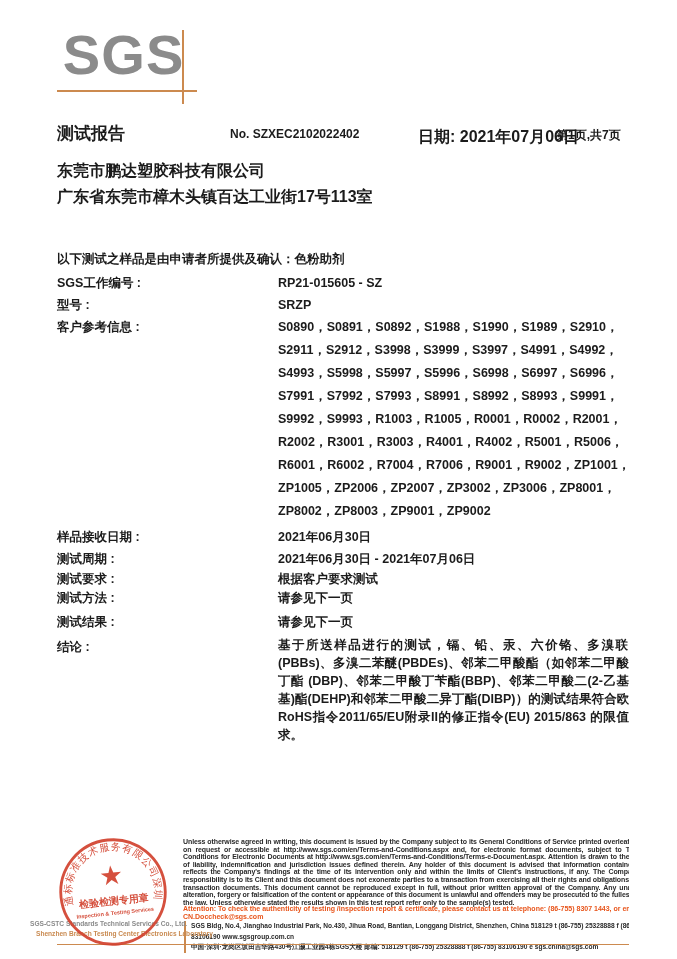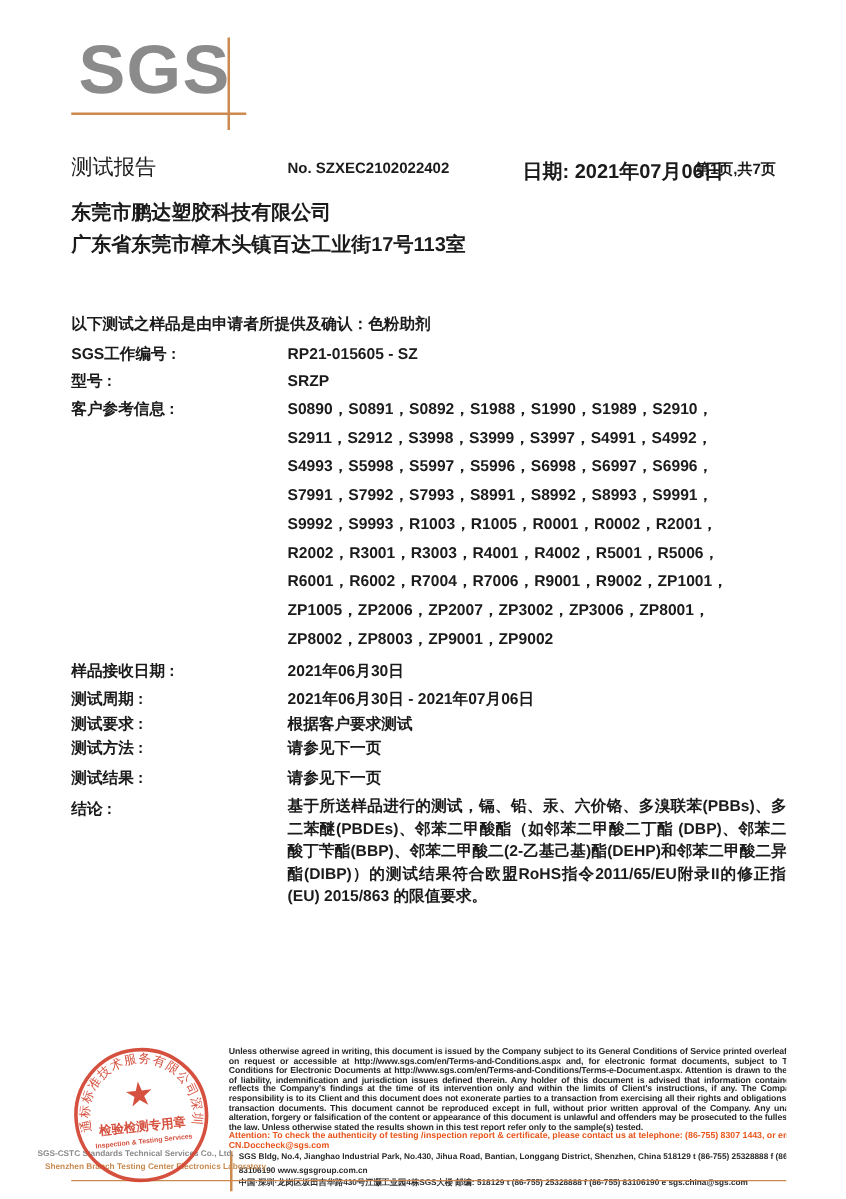--- a/index.html
+++ b/index.html
@@ -8,29 +8,29 @@
     font-family:"Liberation Sans","DejaVu Sans",sans-serif;color:#1b1b1b;
   }
   
   .logo-text{
     position:absolute;left:64px;top:26px;font-size:55px;font-weight:bold;
     color:#8b8b8b;letter-spacing:1px;line-height:58px;transform:scaleX(1.02);
   }
   .logo-underline{position:absolute;left:57px;top:90px;width:140px;height:2px;background:#cc8a4f;}
   .logo-crossline{position:absolute;left:182px;top:30px;width:2px;height:74px;background:#cc8a4f;}
   
-  .report-title{position:absolute;left:57px;top:122px;font-size:17px;font-weight:normal;text-align:right;}
+  .report-title{position:absolute;left:57px;top:122px;font-size:17px;font-weight:bold;text-align:right;}
   .report-no{position:absolute;left:230px;top:127px;font-size:12px;font-weight:bold;}
   .report-date{position:absolute;left:418px;top:127px;font-size:16px;font-weight:bold;}
   .report-pages{position:absolute;left:556px;top:127px;font-size:12px;font-weight:bold;text-align:center;}
   .applicant{position:absolute;left:57px;top:158px;font-size:16px;font-weight:bold;line-height:26px;}
   
   .content{position:absolute;left:57px;top:248px;width:585px;font-size:12.5px;font-weight:bold;}
   .statement{line-height:22px;margin-bottom:2px;}
-  .row{display:flex;line-height:22px;}
+  .row{display:flex;line-height:22px;gap:48px;}
   .row .lbl{width:173px;flex-shrink:0;}
   .row .val{flex:1;}
   .ref-line{line-height:23px;}
   .gap-sm{margin-top:3px;}
   .tight{line-height:19px;}
   .conclusion-row{margin-top:3px;}
   .conclusion-row .val{line-height:18px;text-align:justify;}
   
   .disclaimer{
     position:absolute;left:183px;top:838px;width:479px;

